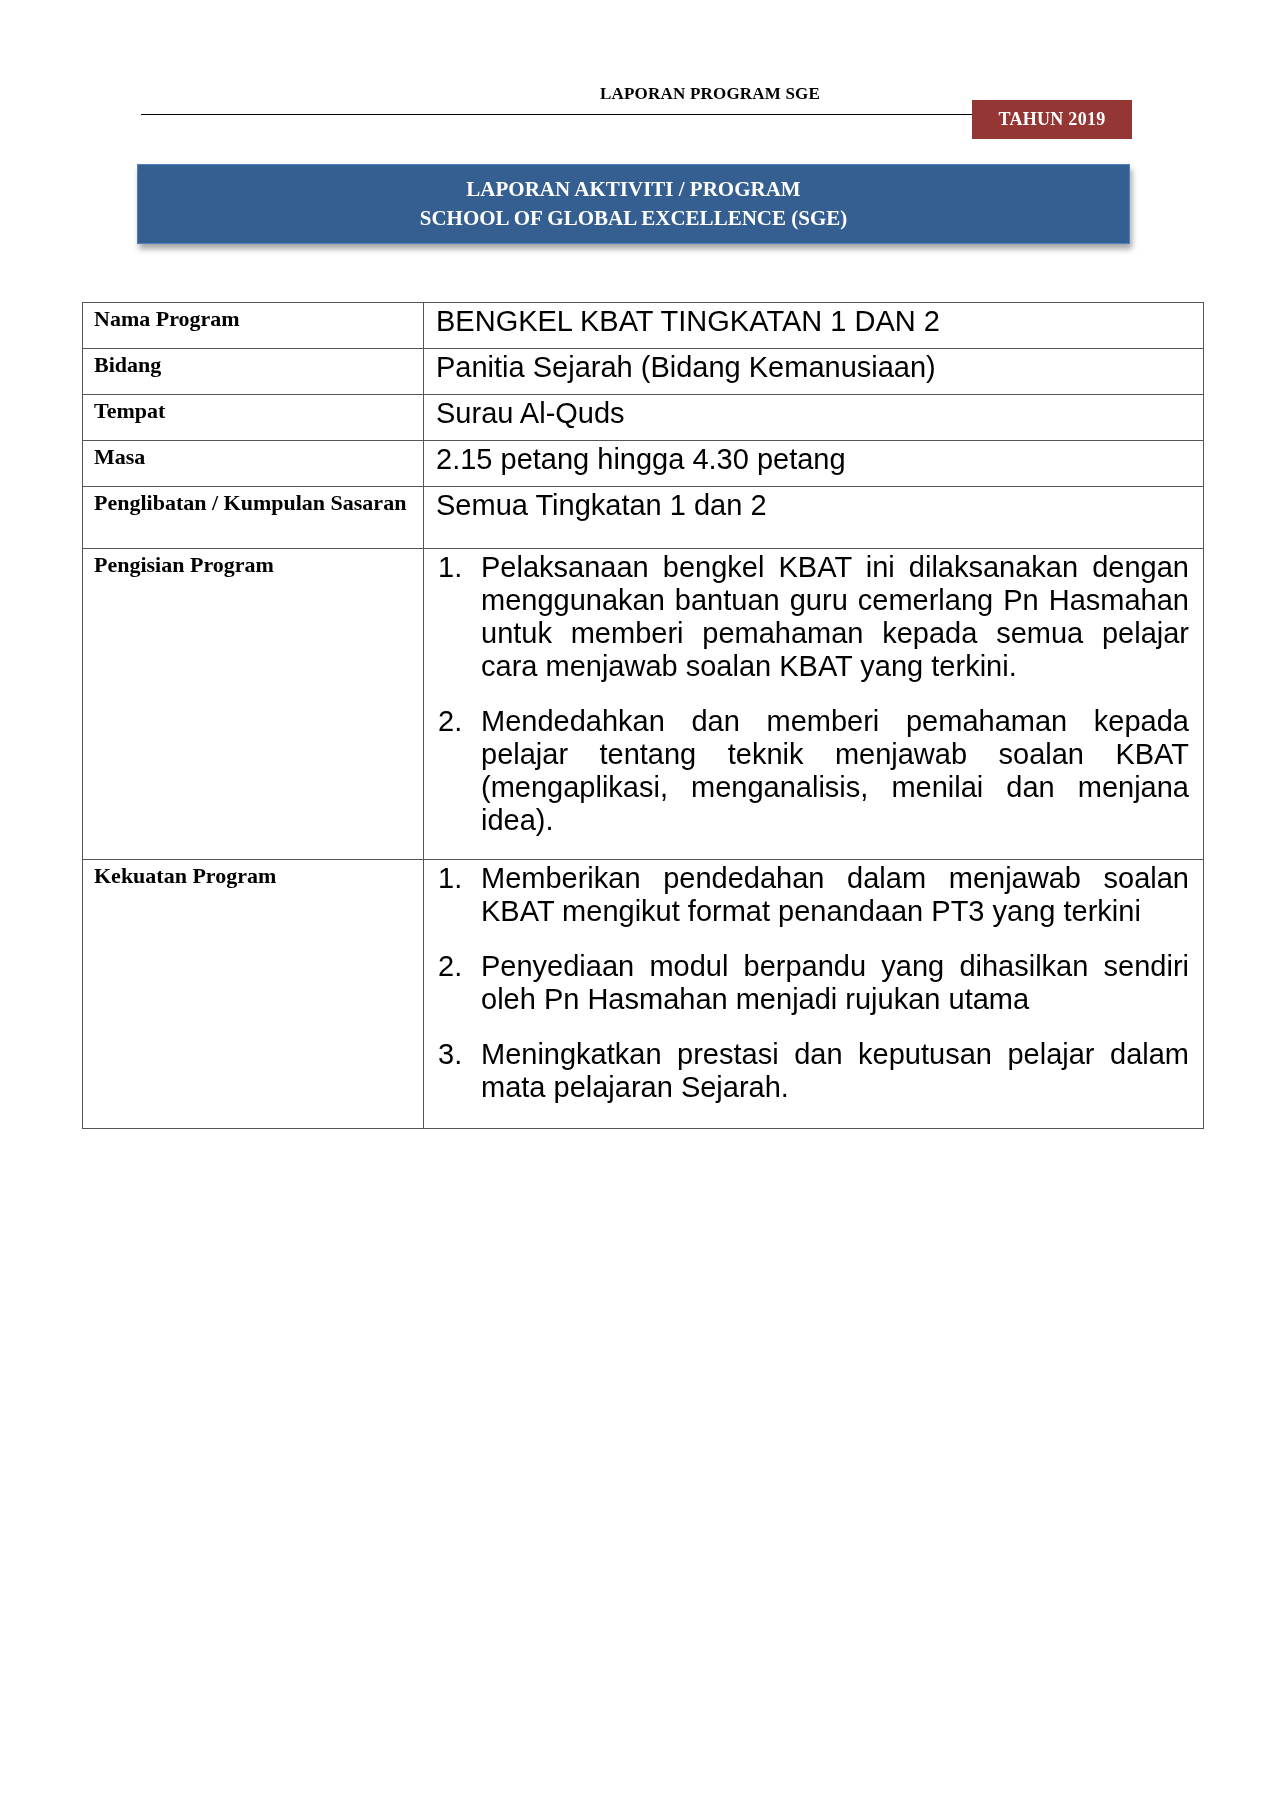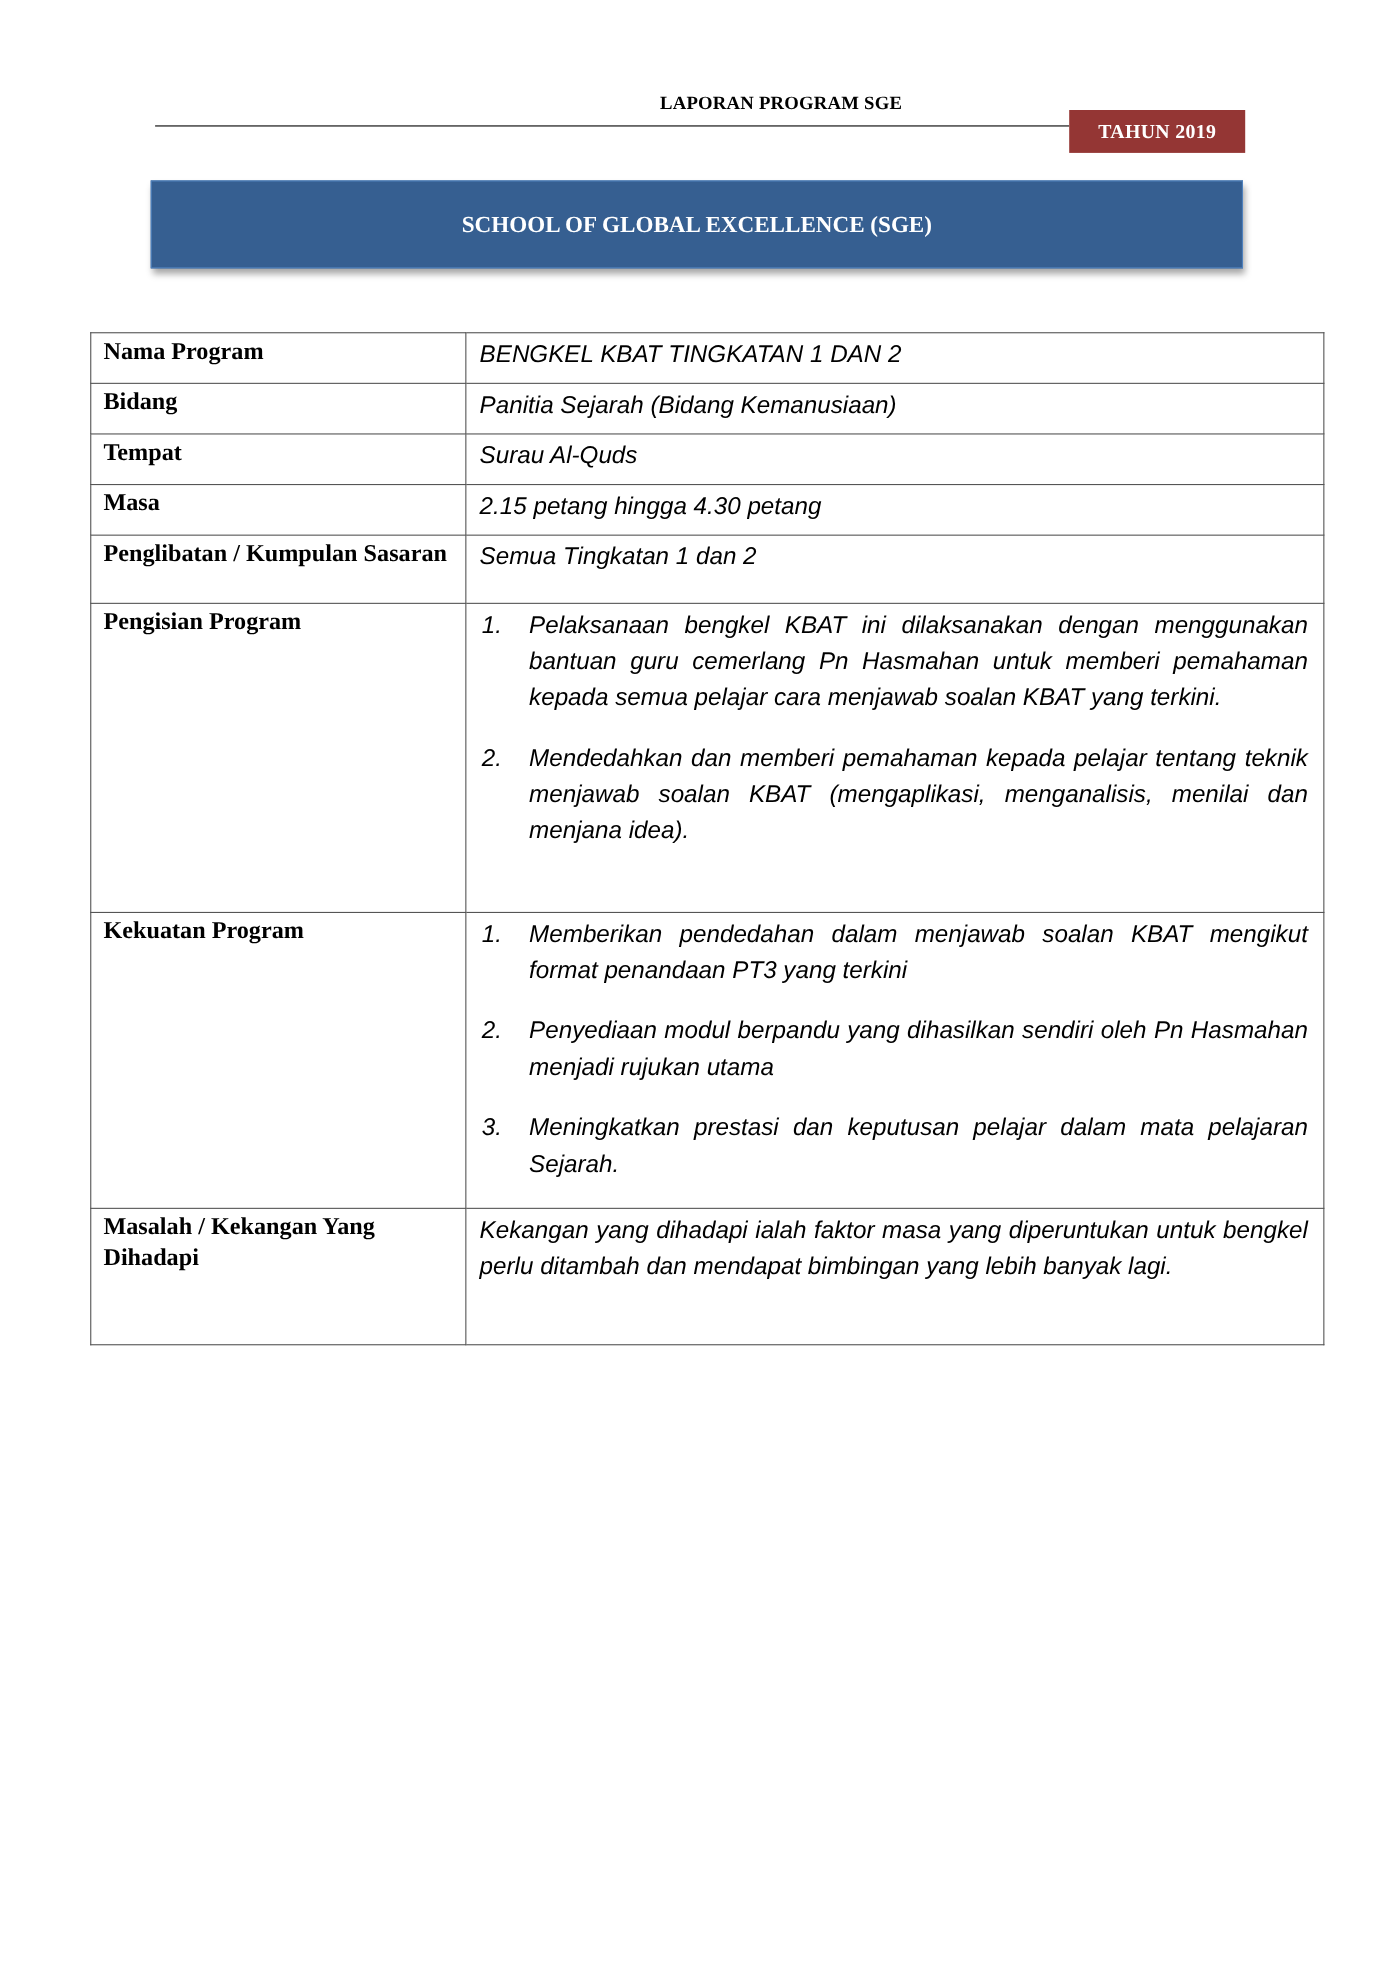--- a/index.html
+++ b/index.html
@@ -28,35 +28,36 @@
   }
 
   table.report {
     position: absolute; left: 82px; top: 302px; width: 1122px;
     border-collapse: collapse; table-layout: fixed;
   }
   table.report td {
     border: 1.5px solid #555; vertical-align: top; padding: 0;
   }
   td.lbl { width: 319px; padding: 2px 10px 0 11px !important; font-weight: bold; font-size: 22px; line-height: 28px; color: #000; }
-  td.val { padding: 2px 14px 0 12px !important; font-size: 22px; line-height: 33px; color: #000; font-style: italic; }
+  td.val { padding: 2px 14px 0 12px !important; font-size: 29px; line-height: 33px; color: #000; }
   .just { text-align: justify; }
   ol.items { margin: 0; padding: 0; list-style: none; }
   ol.items li { position: relative; padding-left: 45px; text-align: justify; margin-bottom: 22px; }
   ol.items li .num { position: absolute; left: 2px; top: 0; }
   .pad-right { padding-right: 37px; }
 </style>
 </head>
 <body>
 
 <div class="hdr-title serif">LAPORAN PROGRAM SGE</div>
 <div class="hdr-rule"></div>
 <div class="hdr-year serif">TAHUN 2019</div>
 
 <div class="banner serif">
+  <div>LAPORAN AKTIVITI / PROGRAM</div>
   <div>SCHOOL OF GLOBAL EXCELLENCE (SGE)</div>
 </div>
 
 <table class="report">
   <tbody>
       <tr style="height:46px">
     <td class="lbl serif">Nama Program</td>
     <td class="val sans">BENGKEL KBAT TINGKATAN 1 DAN 2</td>
   </tr>
   <tr style="height:46px">
@@ -87,18 +88,14 @@
   <tr style="height:269px">
     <td class="lbl serif">Kekuatan Program</td>
     <td class="val sans pad-right">
       <ol class="items">
         <li><span class="num">1.</span><span>Memberikan pendedahan dalam menjawab soalan KBAT mengikut format penandaan PT3 yang terkini</span></li>
         <li><span class="num">2.</span><span>Penyediaan modul berpandu yang dihasilkan sendiri oleh Pn Hasmahan menjadi rujukan utama</span></li>
         <li><span class="num">3.</span><span>Meningkatkan prestasi dan keputusan pelajar dalam mata pelajaran Sejarah.</span></li>
       </ol>
     </td>
   </tr>
-  <tr style="height:124px">
-    <td class="lbl serif">Masalah / Kekangan Yang Dihadapi</td>
-    <td class="val sans just pad-right">Kekangan yang dihadapi ialah faktor masa yang diperuntukan untuk bengkel perlu ditambah dan mendapat bimbingan yang lebih banyak lagi.</td>
-  </tr>
 </tbody>
   </table>
 
 </body></html>

